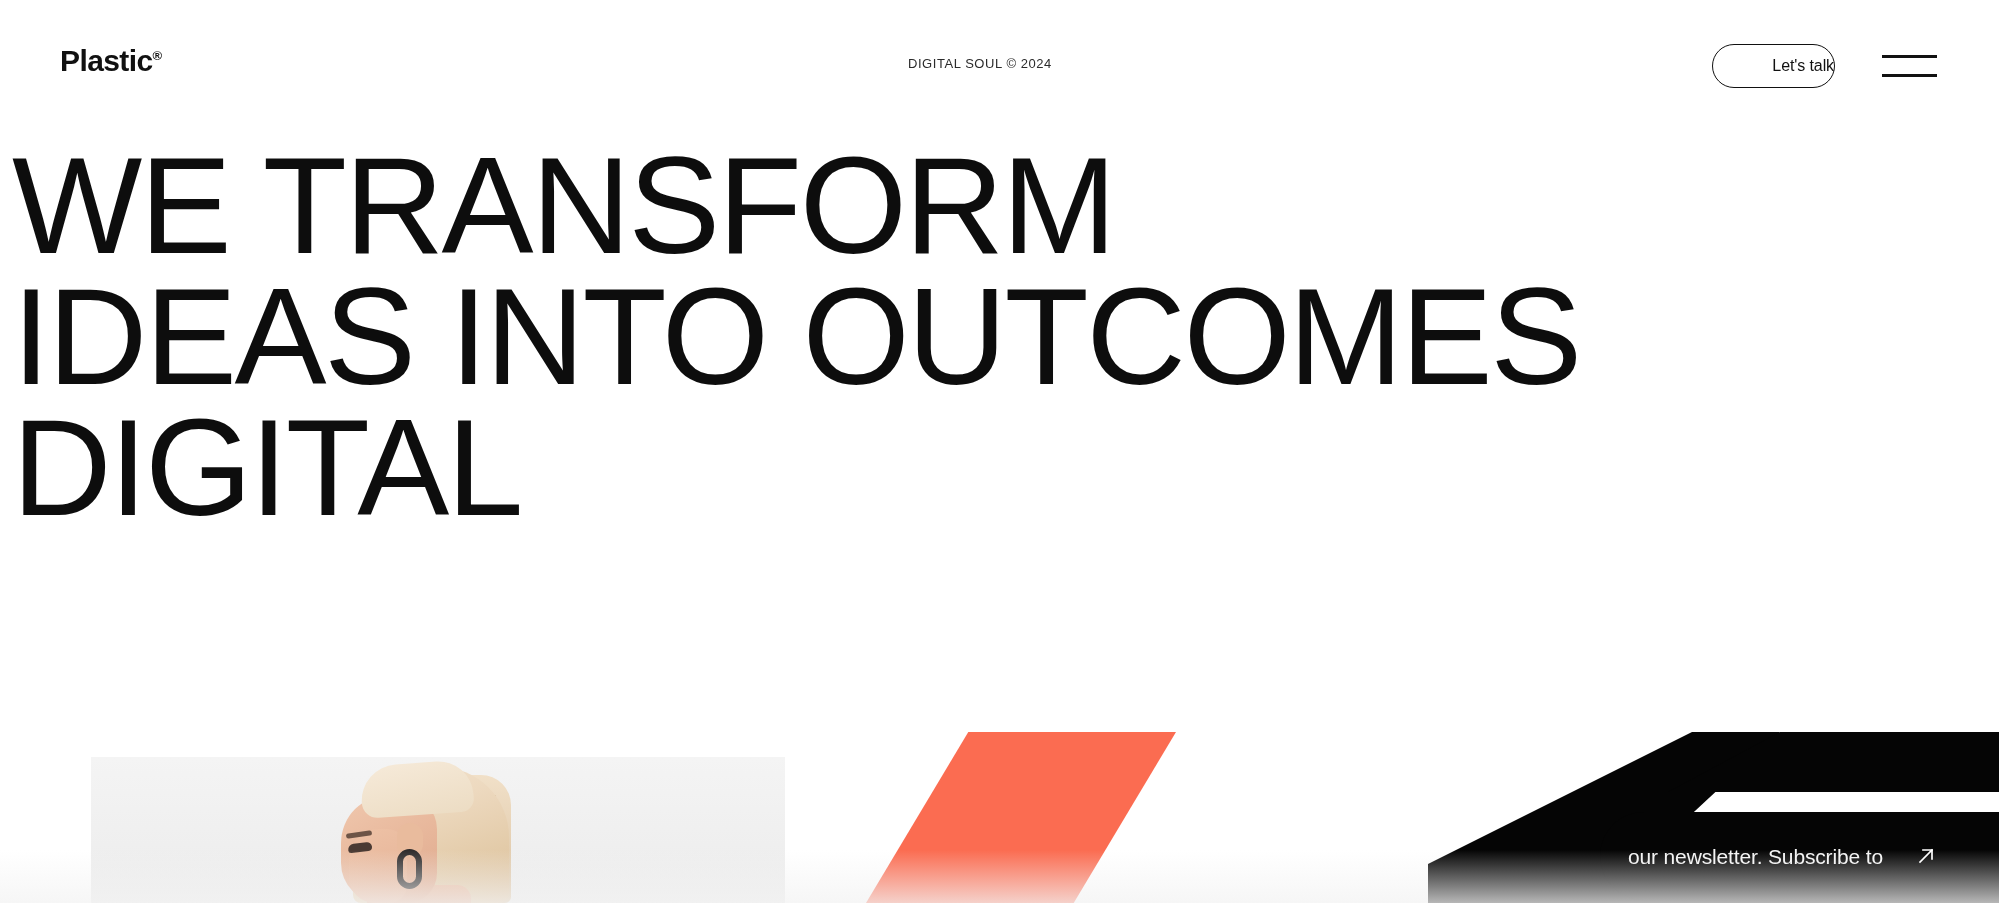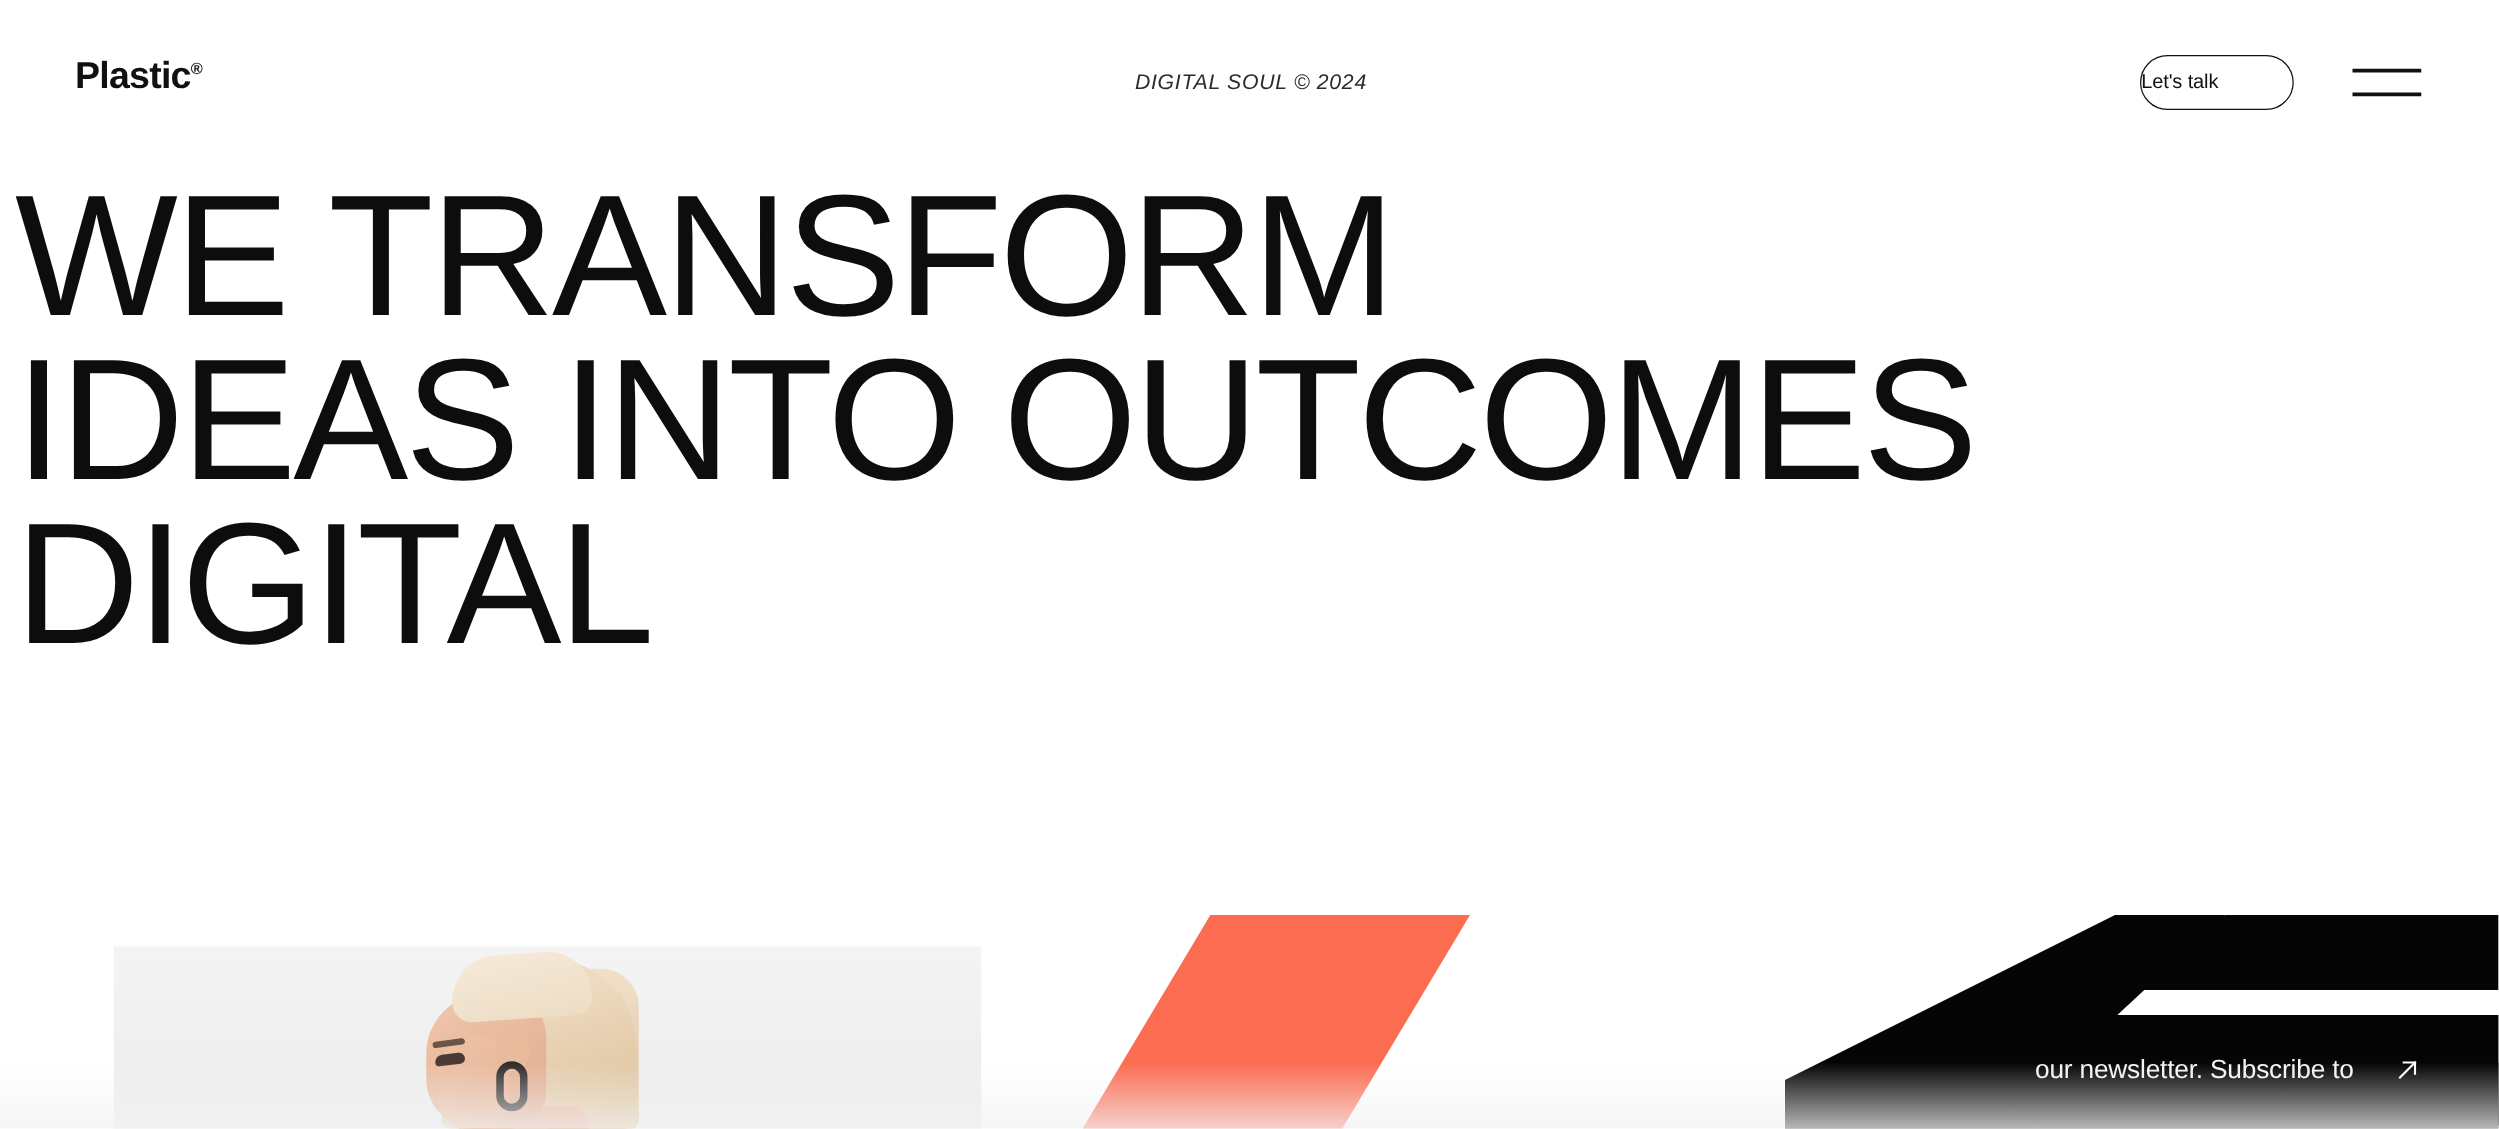--- a/index.html
+++ b/index.html
@@ -46,46 +46,45 @@
     font-size:13px;
     vertical-align:super;
     font-weight:700;
     letter-spacing:0;
   }
 
   #header-center {
     position:absolute;
     left:908px;
     top:57px;
-    font-size:17px;
+    font-size:13px;
     font-weight:400;
     letter-spacing:0.55px;
     color:#2b2b2b;
     line-height:1;
     white-space:nowrap;
-    font-style:italic;
   }
 
   #lets-talk {
     position:absolute;
     left:1712px;
     top:44px;
     width:123px;
     height:44px;
     border:1.3px solid #111111;
     border-radius:24px;
     background:transparent;
     color:#111111;
     font-family:"Liberation Sans", sans-serif;
     font-size:16px;
     font-weight:400;
     letter-spacing:-0.1px;
     display:flex;
     align-items:center;
-    justify-content:flex-start;
+    justify-content:flex-end;
     cursor:pointer;
     line-height:1;
   }
 
   #menu-button {
     position:absolute;
     left:1882px;
     top:46px;
     width:58px;
     height:40px;

